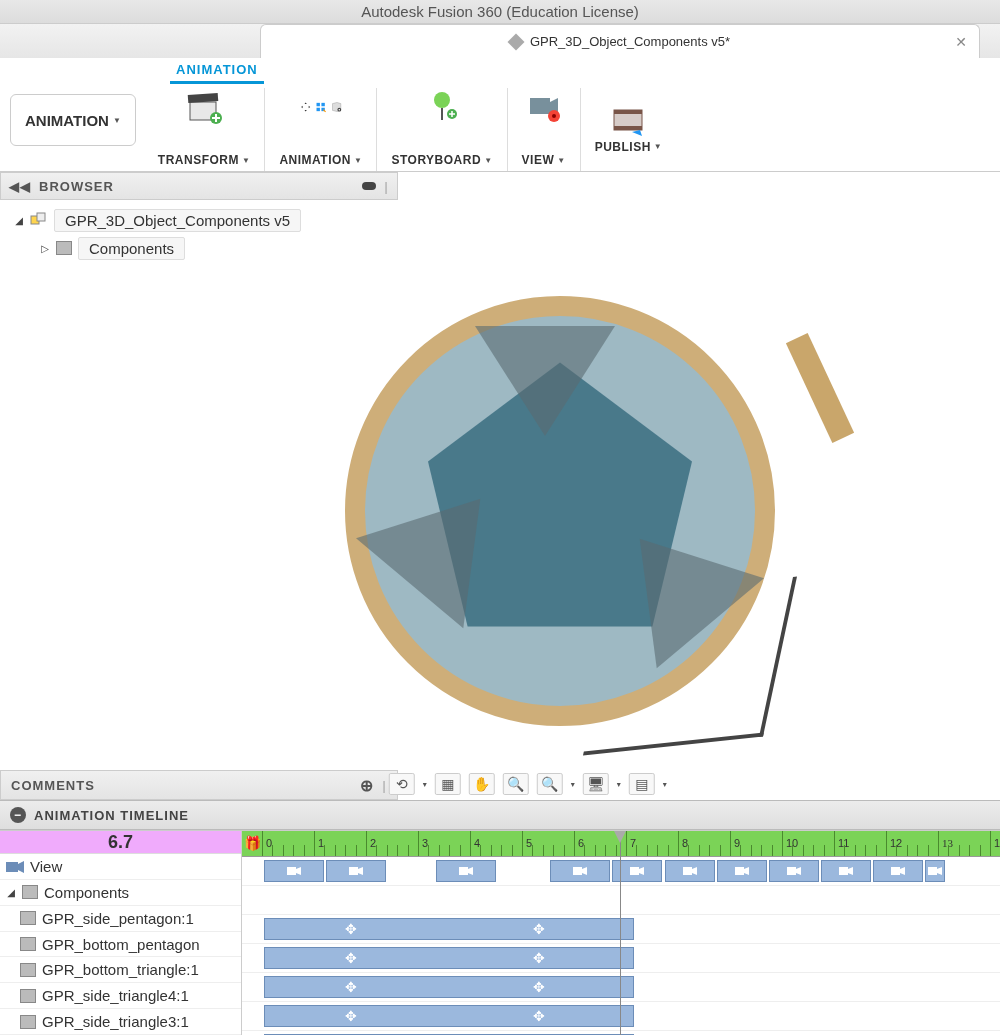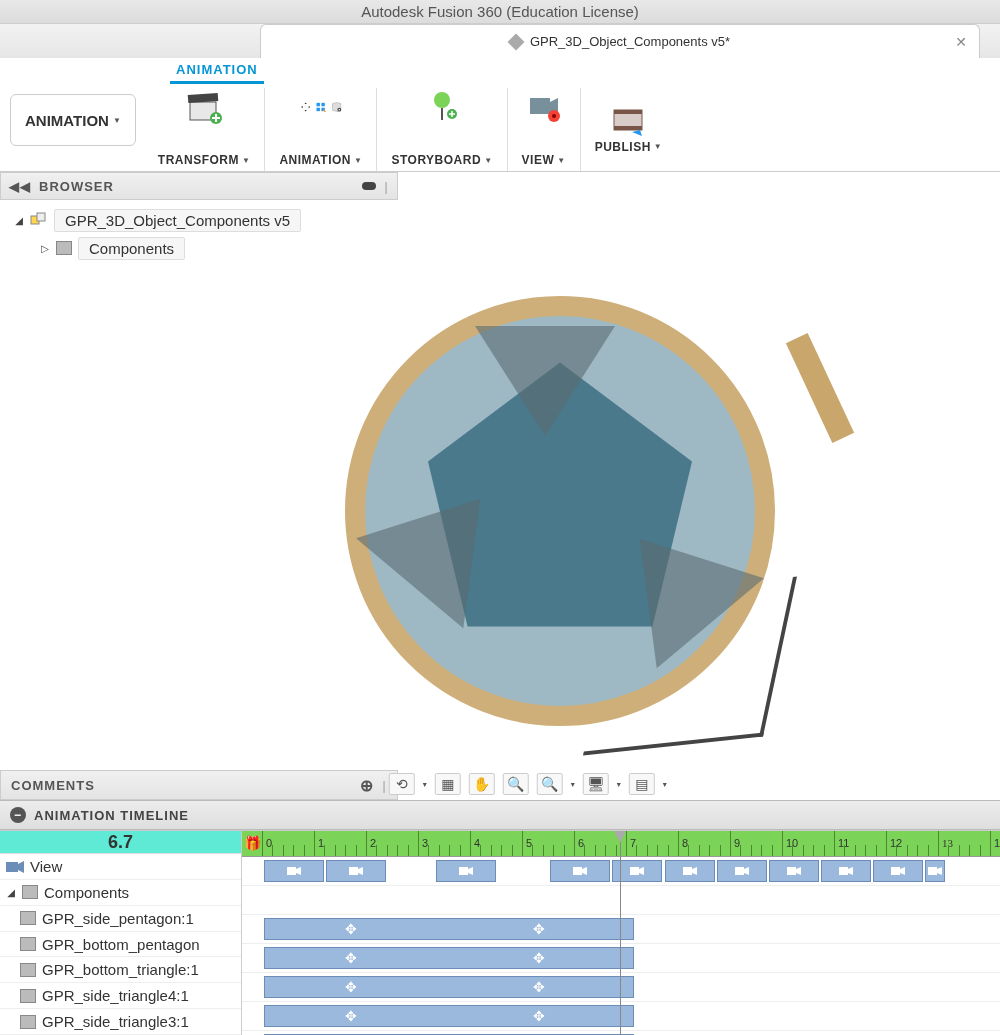--- a/index.html
+++ b/index.html
@@ -57,21 +57,21 @@
   .comments-bar { position: absolute; left: 0; bottom: 0; width: 398px; height: 30px; background: linear-gradient(#f0f0f0,#e4e4e4); border: 1px solid #ccc; display: flex; align-items: center; padding: 0 10px; font-weight: 700; color: #555; letter-spacing: 1px; justify-content: space-between; z-index: 3;}
   
   
   .view-toolbar { position: absolute; bottom: 2px; left: 50%; transform: translateX(-40%); display: flex; gap: 8px; align-items: center; height: 28px; z-index: 3;}
   .view-toolbar .vt { width: 26px; height: 22px; border: 1px solid #ccc; background: #f8f8f8; display: flex; align-items: center; justify-content: center; font-size: 14px; color: #555; cursor: pointer; border-radius: 2px;}
   
   
   .timeline-header { height: 30px; background: linear-gradient(#ececec,#dedede); border-top: 1px solid #bbb; border-bottom: 1px solid #bbb; display: flex; align-items: center; padding: 0 10px; font-weight: 700; letter-spacing: 1px; color: #444; gap: 8px;}
   .timeline { height: 205px; display: flex; background: #fff; border-top: 1px solid #ccc; overflow: hidden;}
   .tl-left { width: 242px; border-right: 1px solid #ccc; display: flex; flex-direction: column;}
-  .tl-left .tl-time { height: 26px; display: flex; align-items: center; justify-content: center; font-weight: 700; font-size: 18px; border-bottom: 1px solid #ddd; background: #5eead4;}
+  .tl-left .tl-time { height: 26px; display: flex; align-items: center; justify-content: center; font-weight: 700; font-size: 18px; border-bottom: 1px solid #ddd; background: #f0abfc;}
   .tl-left .tl-row { height: 29px; display: flex; align-items: center; padding: 0 6px; gap: 6px; border-bottom: 1px solid #eee; font-size: 15px;}
   .tl-left .tl-row.sub { padding-left: 20px; }
   .tl-right { flex: 1; position: relative; overflow: hidden;}
   .tl-ruler { height: 26px; background: #7bd357; position: relative; border-bottom: 1px solid #999; display: flex;}
   .tl-ruler .tick { position: absolute; top: 0; bottom: 0; width: 1px; background: #4a8a2e;}
   .tl-ruler .num { position: absolute; top: 6px; font-size: 11px; color: #333;}
   .tl-track-row { height: 29px; border-bottom: 1px solid #eee; position: relative;}
   .clip { position: absolute; top: 3px; height: 22px; background: #9bb8dd; border: 1px solid #6c8db8; display: flex; align-items: center; justify-content: center; color: #fff; font-size: 12px;}
   .playhead { position: absolute; top: 0; bottom: 0; width: 1px; background: #888; left: 378px; z-index: 5;}
   .playhead::before { content: ""; position: absolute; top: 0; left: -6px; width: 0; height: 0; border-left: 6px solid transparent; border-right: 6px solid transparent; border-top: 12px solid #aaa;}

